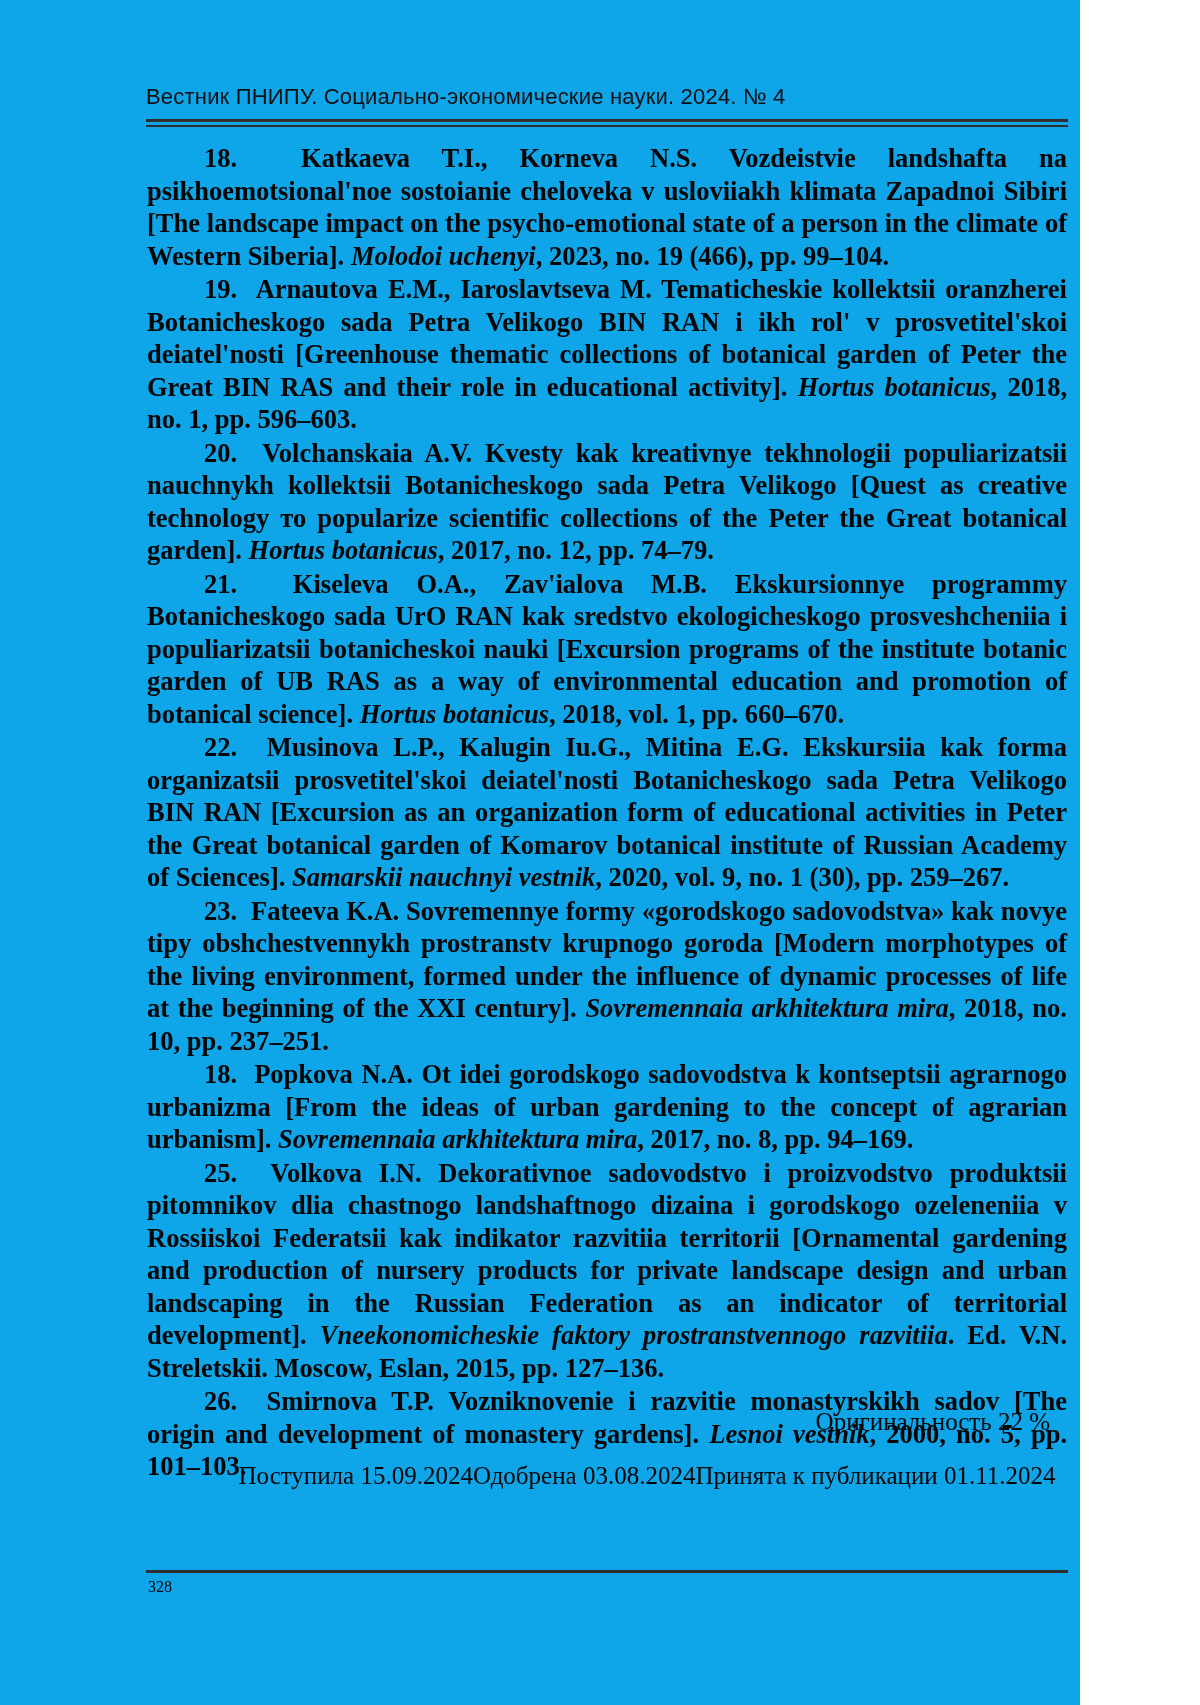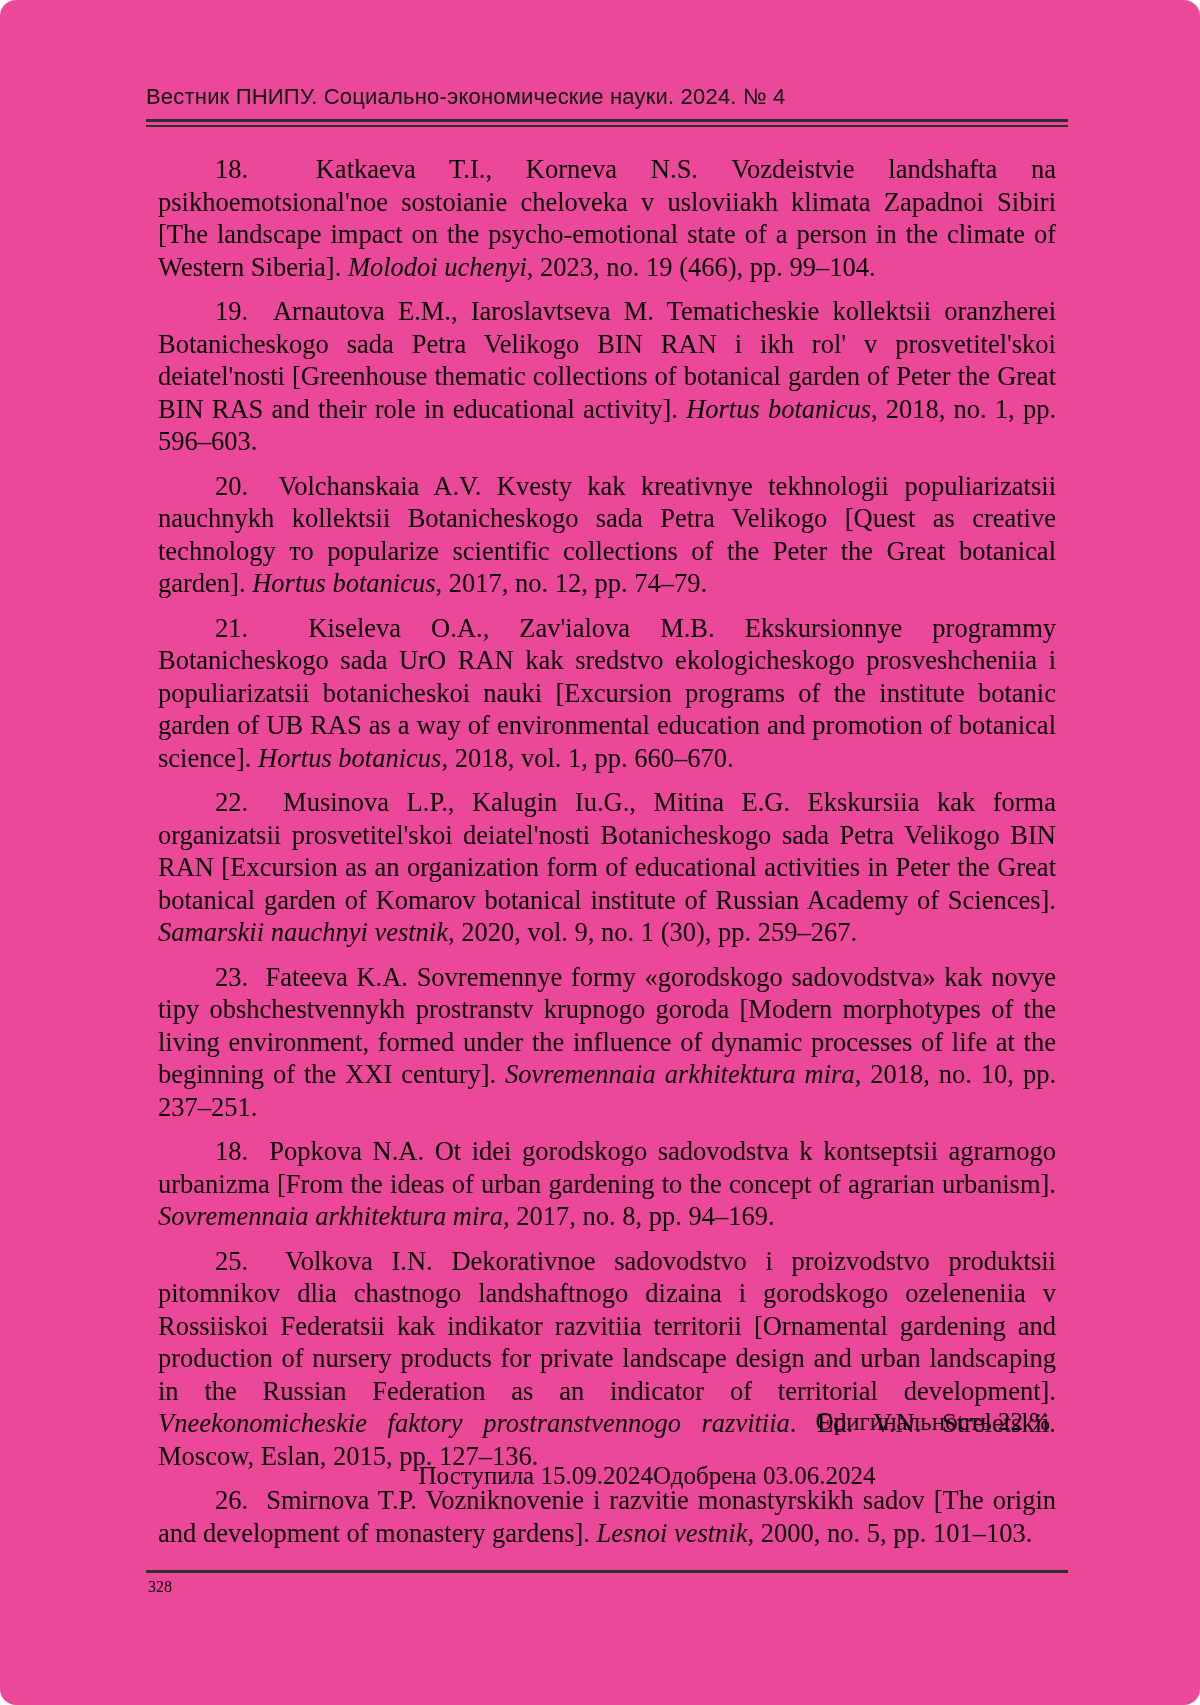--- a/index.html
+++ b/index.html
@@ -1,23 +1,22 @@
 <!DOCTYPE html>
 <html lang="ru"><head>
 <meta charset="utf-8">
 <style>
   html, body { margin: 0; padding: 0; background: #ffffff; }
   .page {
     position: relative;
-    width: 1200px;
+    width: 1080px;
     height: 1705px;
-    background: #ec4899;
+    background: #0ea5e9;
     color: #0a0a0a;
     overflow: hidden;
-    border-radius: 16px;
   }
 
   
   .running-header {
     position: absolute;
     left: 146px;
     top: 84px;
     width: 922px;
   }
   .header-text {
@@ -39,21 +38,21 @@
     position: absolute;
     left: 146px;
     top: 141px;
     width: 922px;
     font-family: "Liberation Serif", serif;
     font-size: 26.5px;
     line-height: 32.5px;
     text-align: justify;
     color: #050505;
   }
-  .refs p.ref { margin: 12px; text-indent: 57px; }
+  .refs p.ref { margin: 1px; text-indent: 57px; font-weight: bold; }
   .refs .italic { font-style: italic; }
   .refs .roman { font-style: normal; }
 
   
   .originality {
     position: absolute;
     left: 146px;
     top: 1408px;
     width: 922px;
     box-sizing: border-box;
@@ -116,20 +115,21 @@
       <p class="ref"><span class="roman">23.</span>&nbsp; <span class="roman">Fateeva K.A. Sovremennye formy «gorodskogo sadovodstva» kak novye tipy obshchestvennykh prostranstv krupnogo goroda [Modern morphotypes of the living environment, formed under the influence of dynamic processes of life at the beginning of the XXI century]. </span><span class="italic">Sovremennaia arkhitektura mira</span><span class="roman">, 2018, no. 10, pp. 237–251.</span></p>
       <p class="ref"><span class="roman">18.</span>&nbsp; <span class="roman">Popkova N.A. Ot idei gorodskogo sadovodstva k kontseptsii agrarnogo urbanizma [From the ideas of urban gardening to the concept of agrarian urbanism]. </span><span class="italic">Sovremennaia arkhitektura mira</span><span class="roman">, 2017, no. 8, pp. 94–169.</span></p>
       <p class="ref"><span class="roman">25.</span>&nbsp; <span class="roman">Volkova I.N. Dekorativnoe sadovodstvo i proizvodstvo produktsii pitomnikov dlia chastnogo landshaftnogo dizaina i gorodskogo ozeleneniia v Rossiiskoi Federatsii kak indikator razvitiia territorii [Ornamental gardening and production of nursery products for private landscape design and urban landscaping in the Russian Federation as an indicator of territorial development]. </span><span class="italic">Vneekonomicheskie faktory prostranstvennogo razvitiia</span><span class="roman">. Ed. V.N. Streletskii. Moscow, Eslan, 2015, pp. 127–136.</span></p>
       <p class="ref"><span class="roman">26.</span>&nbsp; <span class="roman">Smirnova T.P. Vozniknovenie i razvitie monastyrskikh sadov [The origin and development of monastery gardens]. </span><span class="italic">Lesnoi vestnik</span><span class="roman">, 2000, no. 5, pp. 101–103.</span></p>
     </div>
 
   <div class="originality">Оригинальность 22 %</div>
 
   <div class="dates">
     <span>Поступила 15.09.2024</span>
-    <span>Одобрена 03.06.2024</span>
+    <span>Одобрена 03.08.2024</span>
+    <span>Принята к публикации 01.11.2024</span>
   </div>
 
   <div class="footer-rule"></div>
 
   <div class="page-number">328</div>
 
 </div>
 
 </body></html>

